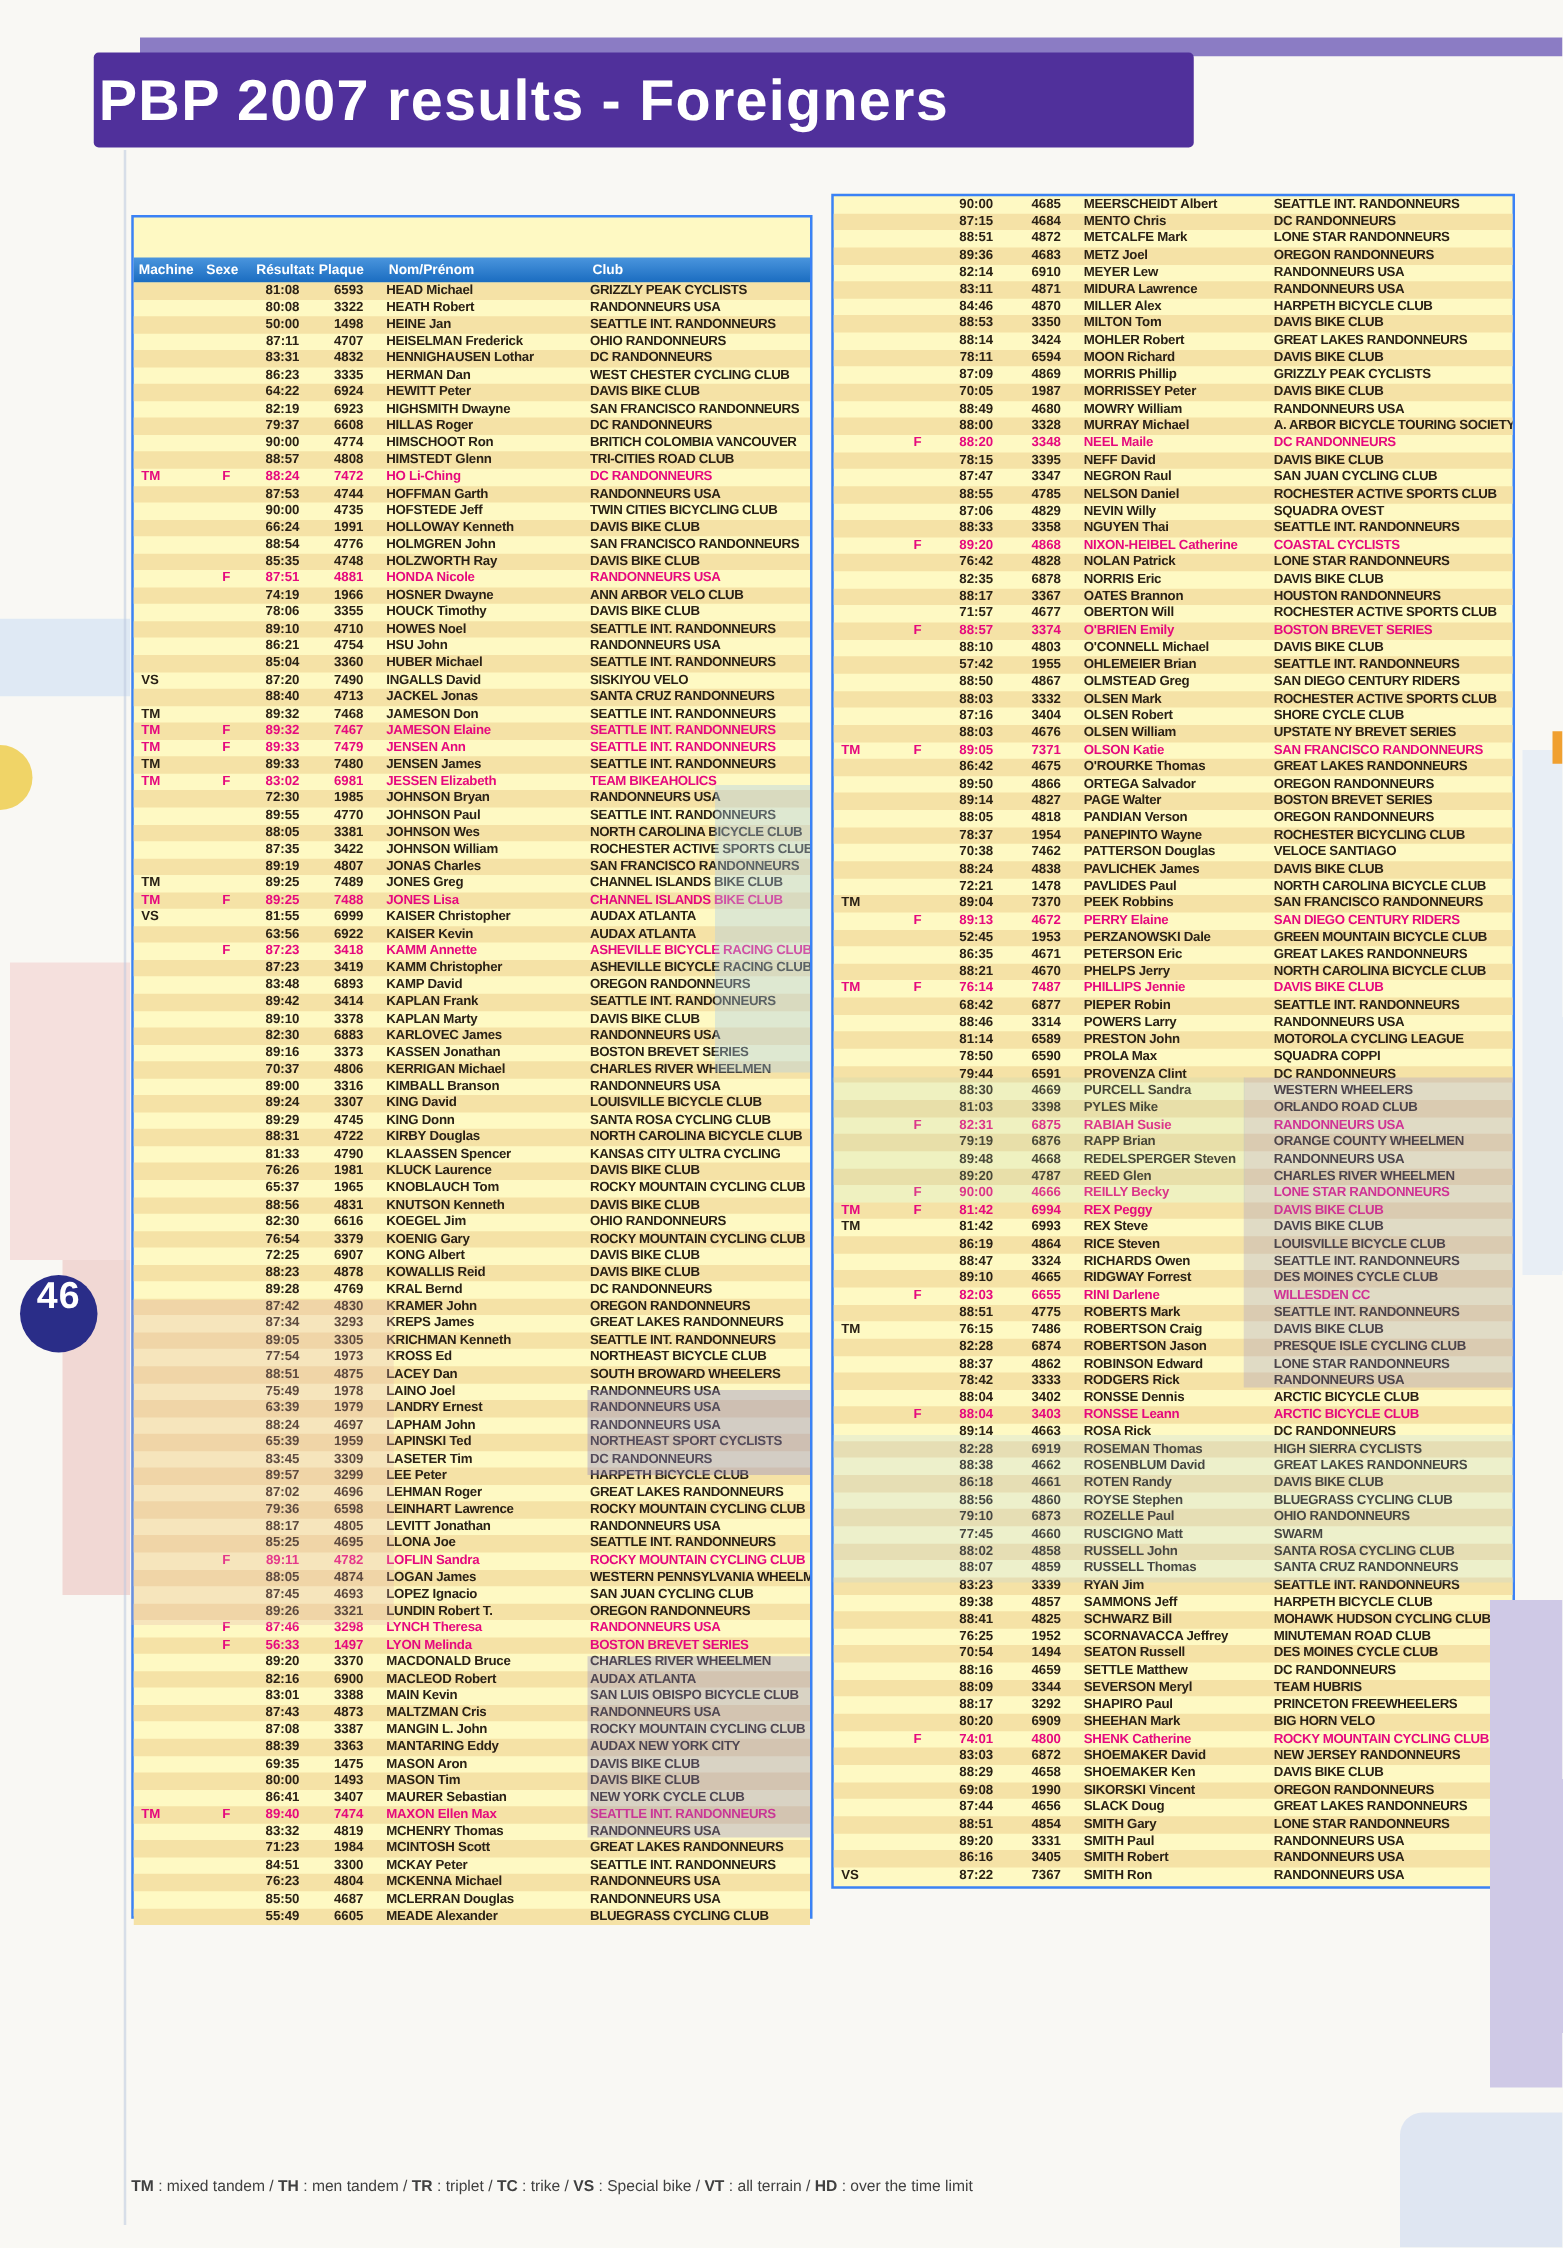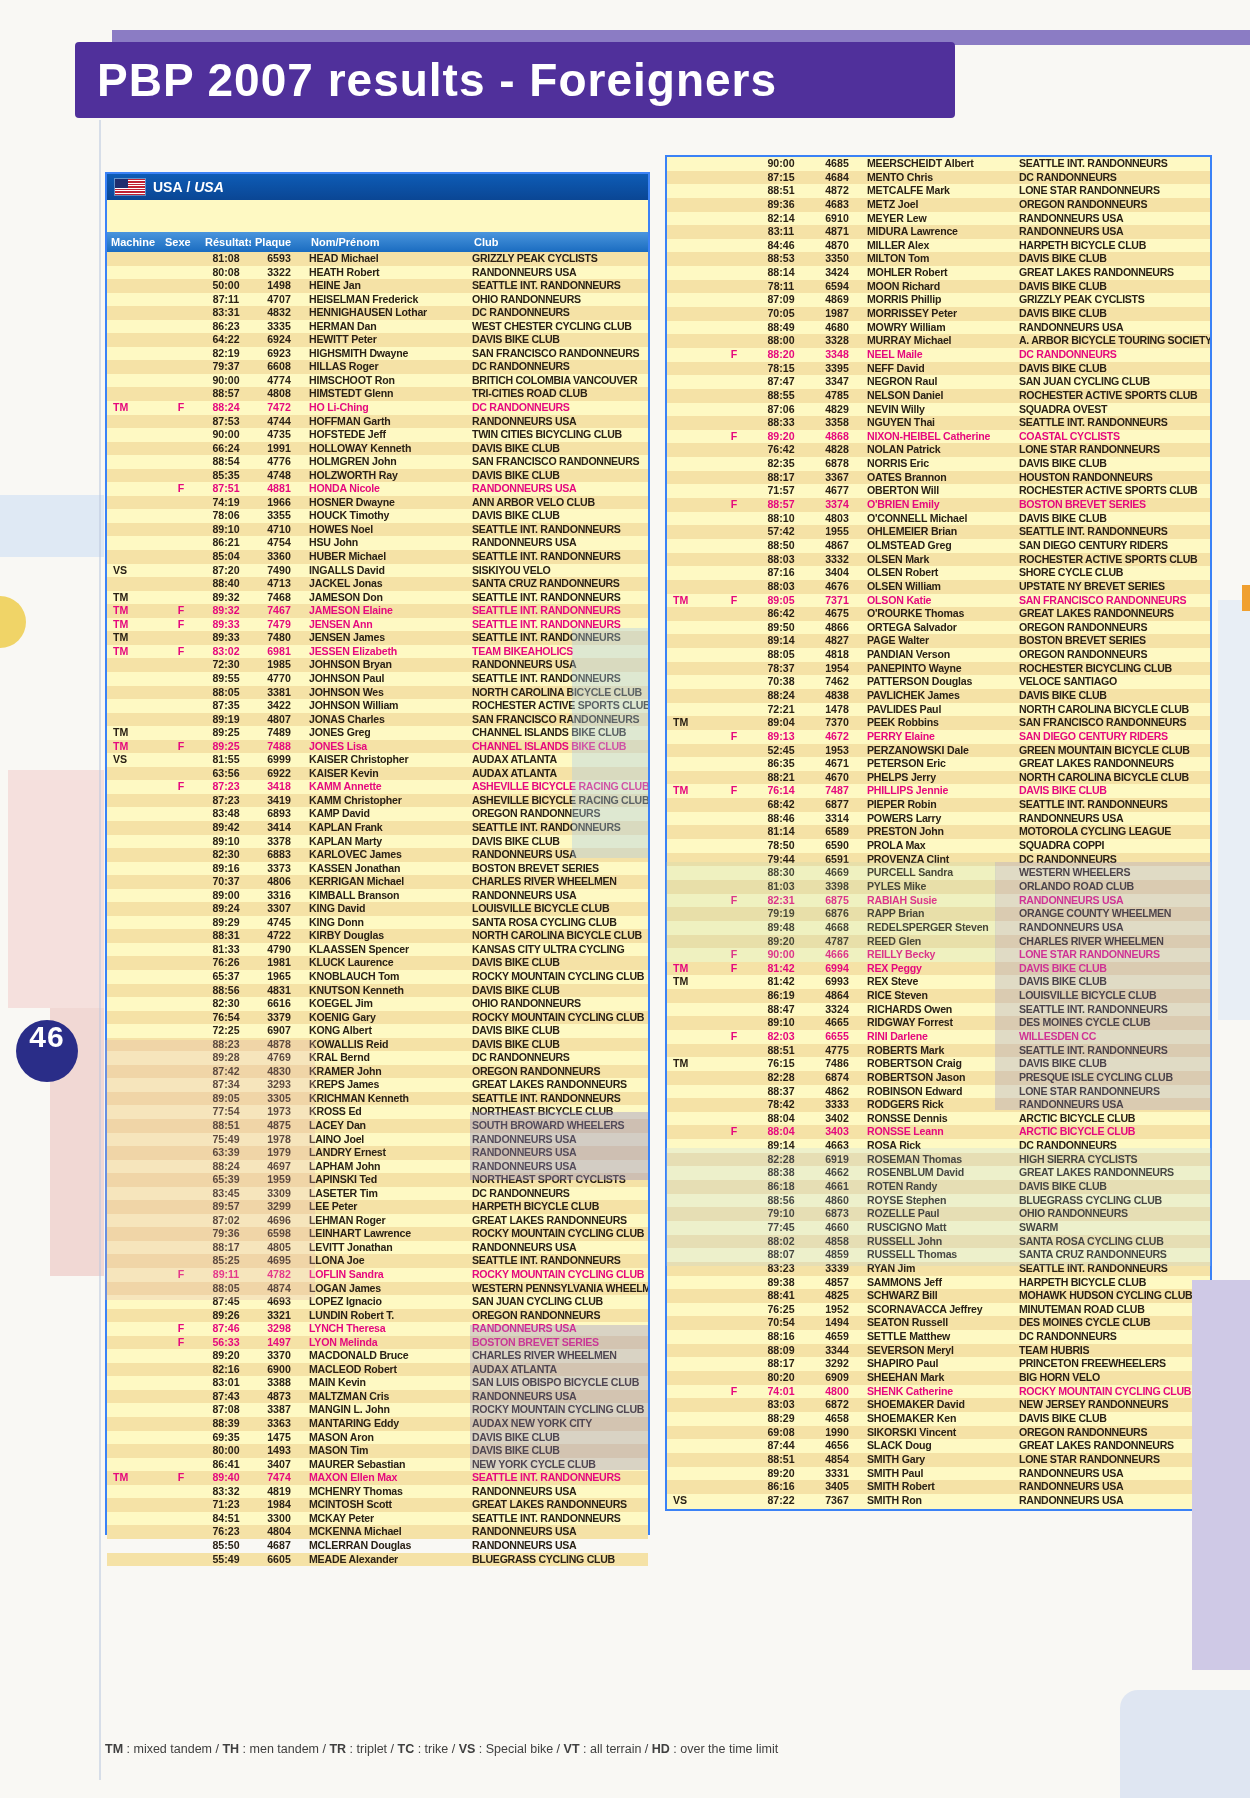--- a/index.html
+++ b/index.html
@@ -10,21 +10,21 @@
     -webkit-font-smoothing:antialiased;
   }
   
   .patch{position:absolute;pointer-events:none;}
   .gutter-line{position:absolute;left:99px;top:120px;width:2px;height:1660px;background:#bcc8de;opacity:.55;}
   
   .top-strip{position:absolute;left:112px;top:30px;width:1138px;height:15px;background:#8b7cc4;}
   .title-banner{
     position:absolute;left:75px;top:42px;width:880px;height:76px;
     background:#50309b;border-radius:4px;
-    display:flex;align-items:center;padding-left:22px;box-sizing:border-box;
+    display:flex;align-items:center;padding-left:4px;box-sizing:border-box;
   }
   .title-banner .t{
     color:#ffffff;font-size:46px;font-weight:700;letter-spacing:1px;white-space:nowrap;
   }
   
   .page-badge{
     position:absolute;left:16px;top:1020px;width:62px;height:62px;border-radius:50%;
     background:#2a2d88;display:flex;justify-content:center;
     color:#fff;font-size:30px;font-weight:700;letter-spacing:1px;
   }
@@ -85,26 +85,20 @@
 <div class="top-strip"></div>
 <div class="title-banner">
   <span class="t">PBP 2007 results - Foreigners</span>
 </div>
 
 <div class="page-badge">
   <span>46</span>
 </div>
 
 <div class="rtable t-left">
-  <div class="country-bar">
-    <span class="flag">
-        <span class="canton"></span>
-      </span>
-    <span class="cname"><b>USA</b><span> / </span><span class="it">USA</span></span>
-  </div>
   <div class="colhead">
     <span class="h">Machine</span>
     <span class="h">Sexe</span>
     <span class="h">Résultats</span>
     <span class="h">Plaque</span>
     <span class="h">Nom/Prénom</span>
     <span class="h">Club</span>
   </div>
   <div class="rows" id="rows-left">
       <div class="row cream">

